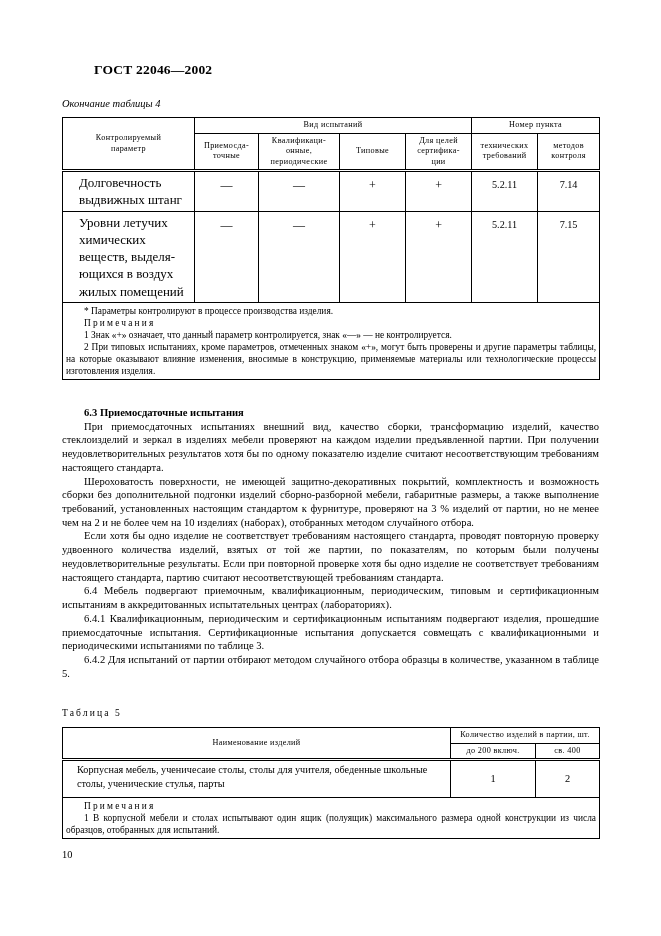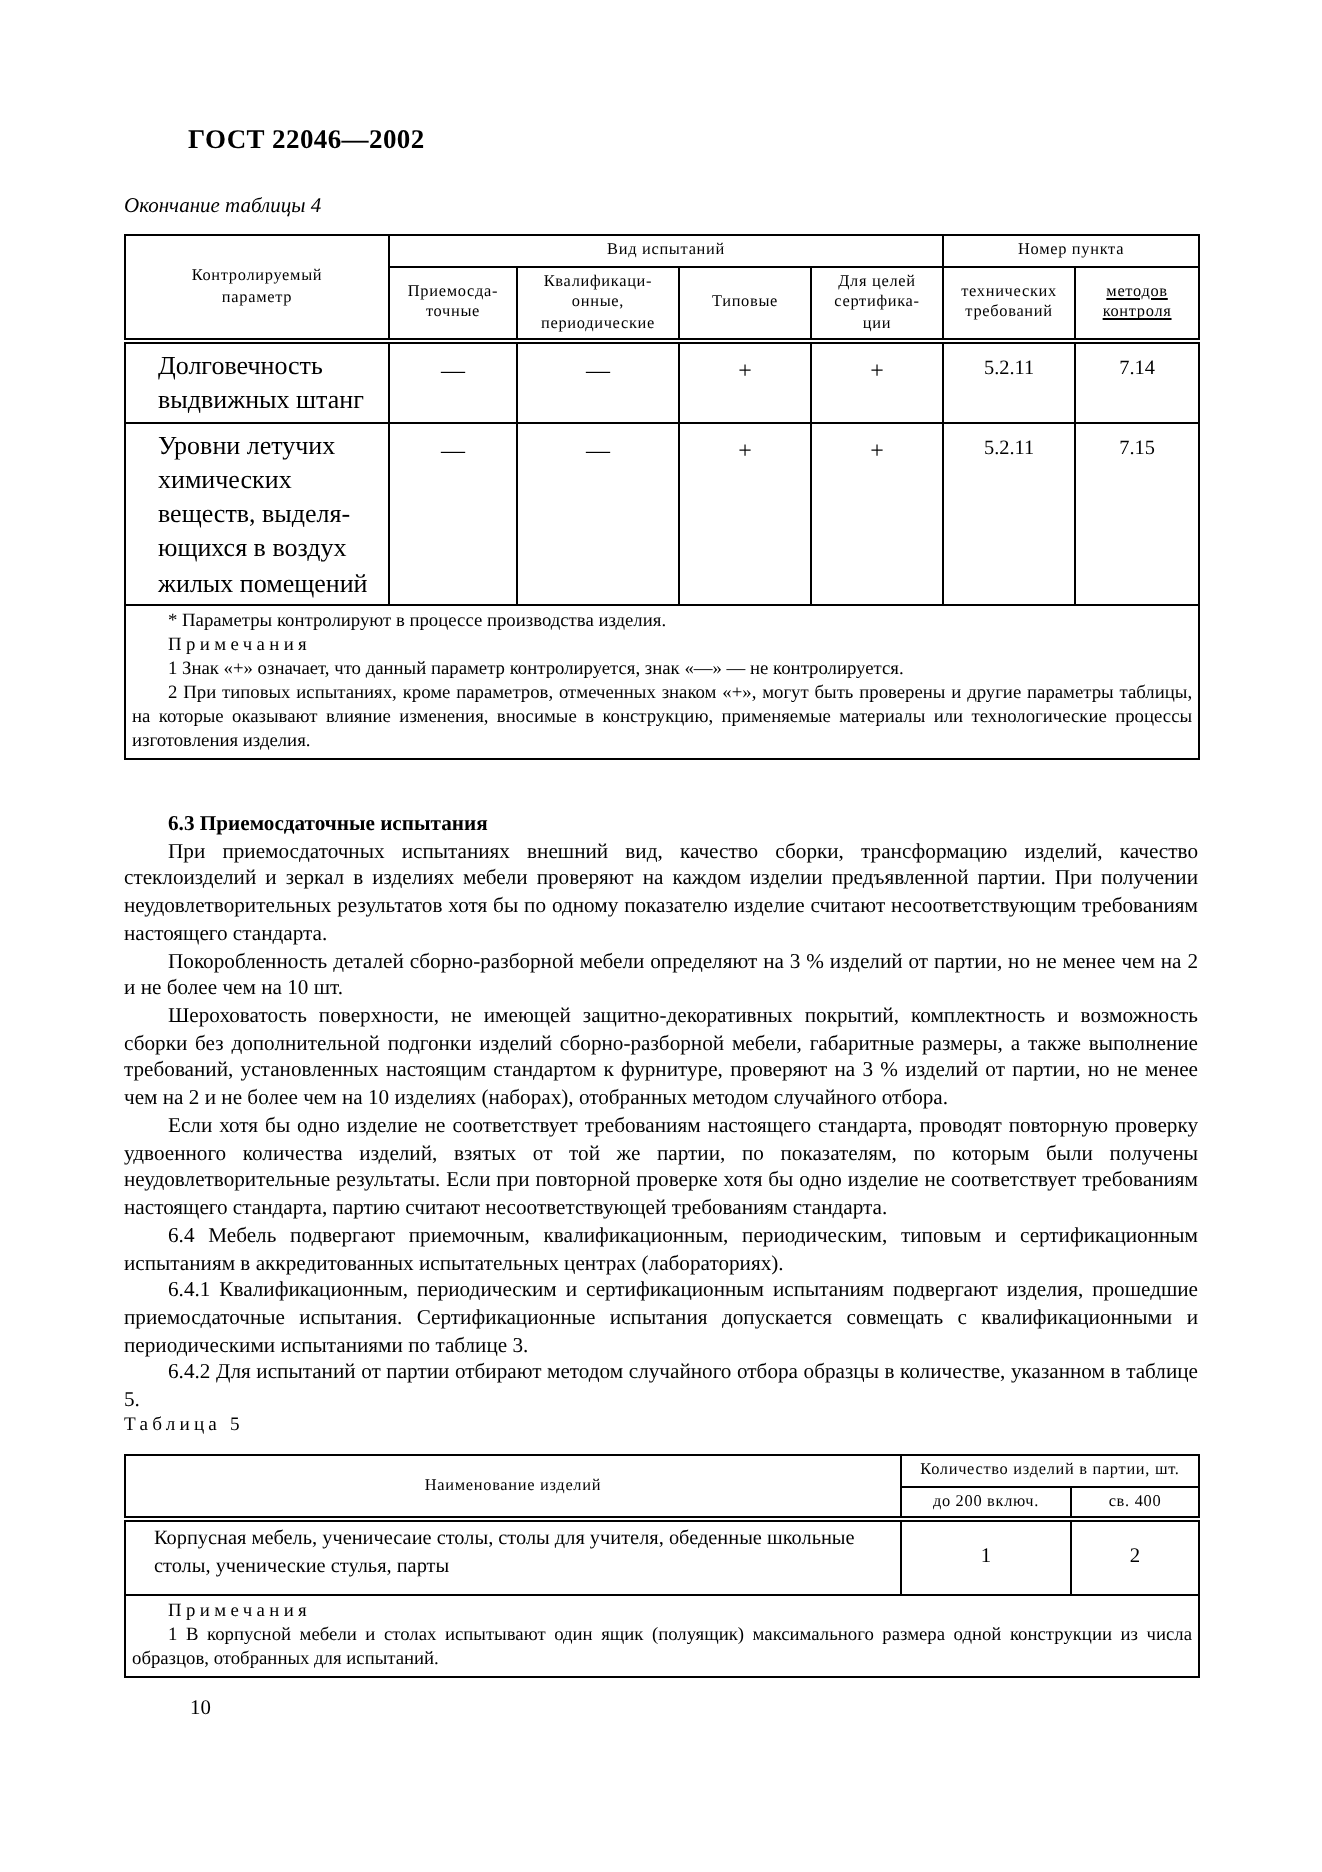--- a/index.html
+++ b/index.html
@@ -152,21 +152,20 @@
   .t5 .qty-cell {
     font-size: 10.4px;
   }
 
   
   .page-number {
     position: absolute;
     left: 62px;
     top: 849px;
     font-size: 10.4px;
-    margin-left: 33px;
   }
 </style>
 </head>
 <body>
 
 <div class="page">
 
   <div class="doc-header">ГОСТ 22046—2002</div>
 
   <div class="table-caption-cont">Окончание таблицы 4</div>
@@ -193,21 +192,21 @@
 точные</td>
         <td class="hdr-cell" style="white-space:pre-line;">Квалификаци-
 онные,
 периодические</td>
         <td class="hdr-cell" style="white-space:pre-line;">Типовые</td>
         <td class="hdr-cell" style="white-space:pre-line;">Для целей
 сертифика-
 ции</td>
         <td class="hdr-cell" style="white-space:pre-line;">технических
 требований</td>
-        <td class="hdr-cell" style="white-space:pre-line;text-decoration:underline;">методов
+        <td class="hdr-cell" style="white-space:pre-line;">методов
 контроля</td>
       </tr>
 
       <tr class="thickline" style="height:38px;">
         <td class="param-cell">Долговечность выд­вижных штанг</td>
         <td class="mark-cell">—</td>
         <td class="mark-cell">—</td>
         <td class="mark-cell">+</td>
         <td class="mark-cell">+</td>
         <td class="num-cell">5.2.11</td>
@@ -231,21 +230,20 @@
           <p>1 Знак «+» означает, что данный параметр контролируется, знак «—» — не контролируется.</p>
           <p>2 При типовых испытаниях, кроме параметров, отмеченных знаком «+», могут быть проверены и другие параметры таблицы, на которые оказывают влияние изменения, вносимые в конструкцию, приме­няемые материалы или технологические процессы изготовления изделия.</p>
         </td>
       </tr>
     </tbody>
   </table>
 
   <div class="body-block" style="top:370px;">
     <p class="sec-head">6.3 Приемосдаточные испытания</p>
     <p>При приемосдаточных испытаниях внешний вид, качество сборки, трансформацию изделий, качество стеклоизделий и зеркал в изделиях мебели проверяют на каждом изделии предъявленной партии. При получении неудовлетворительных результатов хотя бы по одному показателю изделие считают несоответствующим требованиям настоящего стандарта.</p>
-    <p>Покоробленность деталей сборно-разборной мебели определяют на 3 % изделий от партии, но не менее чем на 2 и не более чем на 10 шт.</p>
     <p>Шероховатость поверхности, не имеющей защитно-декоративных покрытий, комплектность и возможность сборки без дополнительной подгонки изделий сборно-разборной мебели, габаритные размеры, а также выполнение требований, установленных настоящим стандартом к фурнитуре, проверяют на 3 % изделий от партии, но не менее чем на 2 и не более чем на 10 изделиях (наборах), отобранных методом случайного отбора.</p>
     <p>Если хотя бы одно изделие не соответствует требованиям настоящего стандарта, проводят повторную проверку удвоенного количества изделий, взятых от той же партии, по показателям, по которым были получены неудовлетворительные результаты. Если при повторной проверке хотя бы одно изделие не соответствует требованиям настоящего стандарта, партию считают несоответству­ющей требованиям стандарта.</p>
     <p>6.4 Мебель подвергают приемочным, квалификационным, периодическим, типовым и серти­фикационным испытаниям в аккредитованных испытательных центрах (лабораториях).</p>
     <p>6.4.1 Квалификационным, периодическим и сертификационным испытаниям подвергают из­делия, прошедшие приемосдаточные испытания. Сертификационные испытания допускается со­вмещать с квалификационными и периодическими испытаниями по таблице 3.</p>
     <p>6.4.2 Для испытаний от партии отбирают методом случайного отбора образцы в количестве, указанном в таблице 5.</p>
   </div>
 
   <div class="t5-caption">Таблица 5</div>
 
   <table class="gost-table t5">

